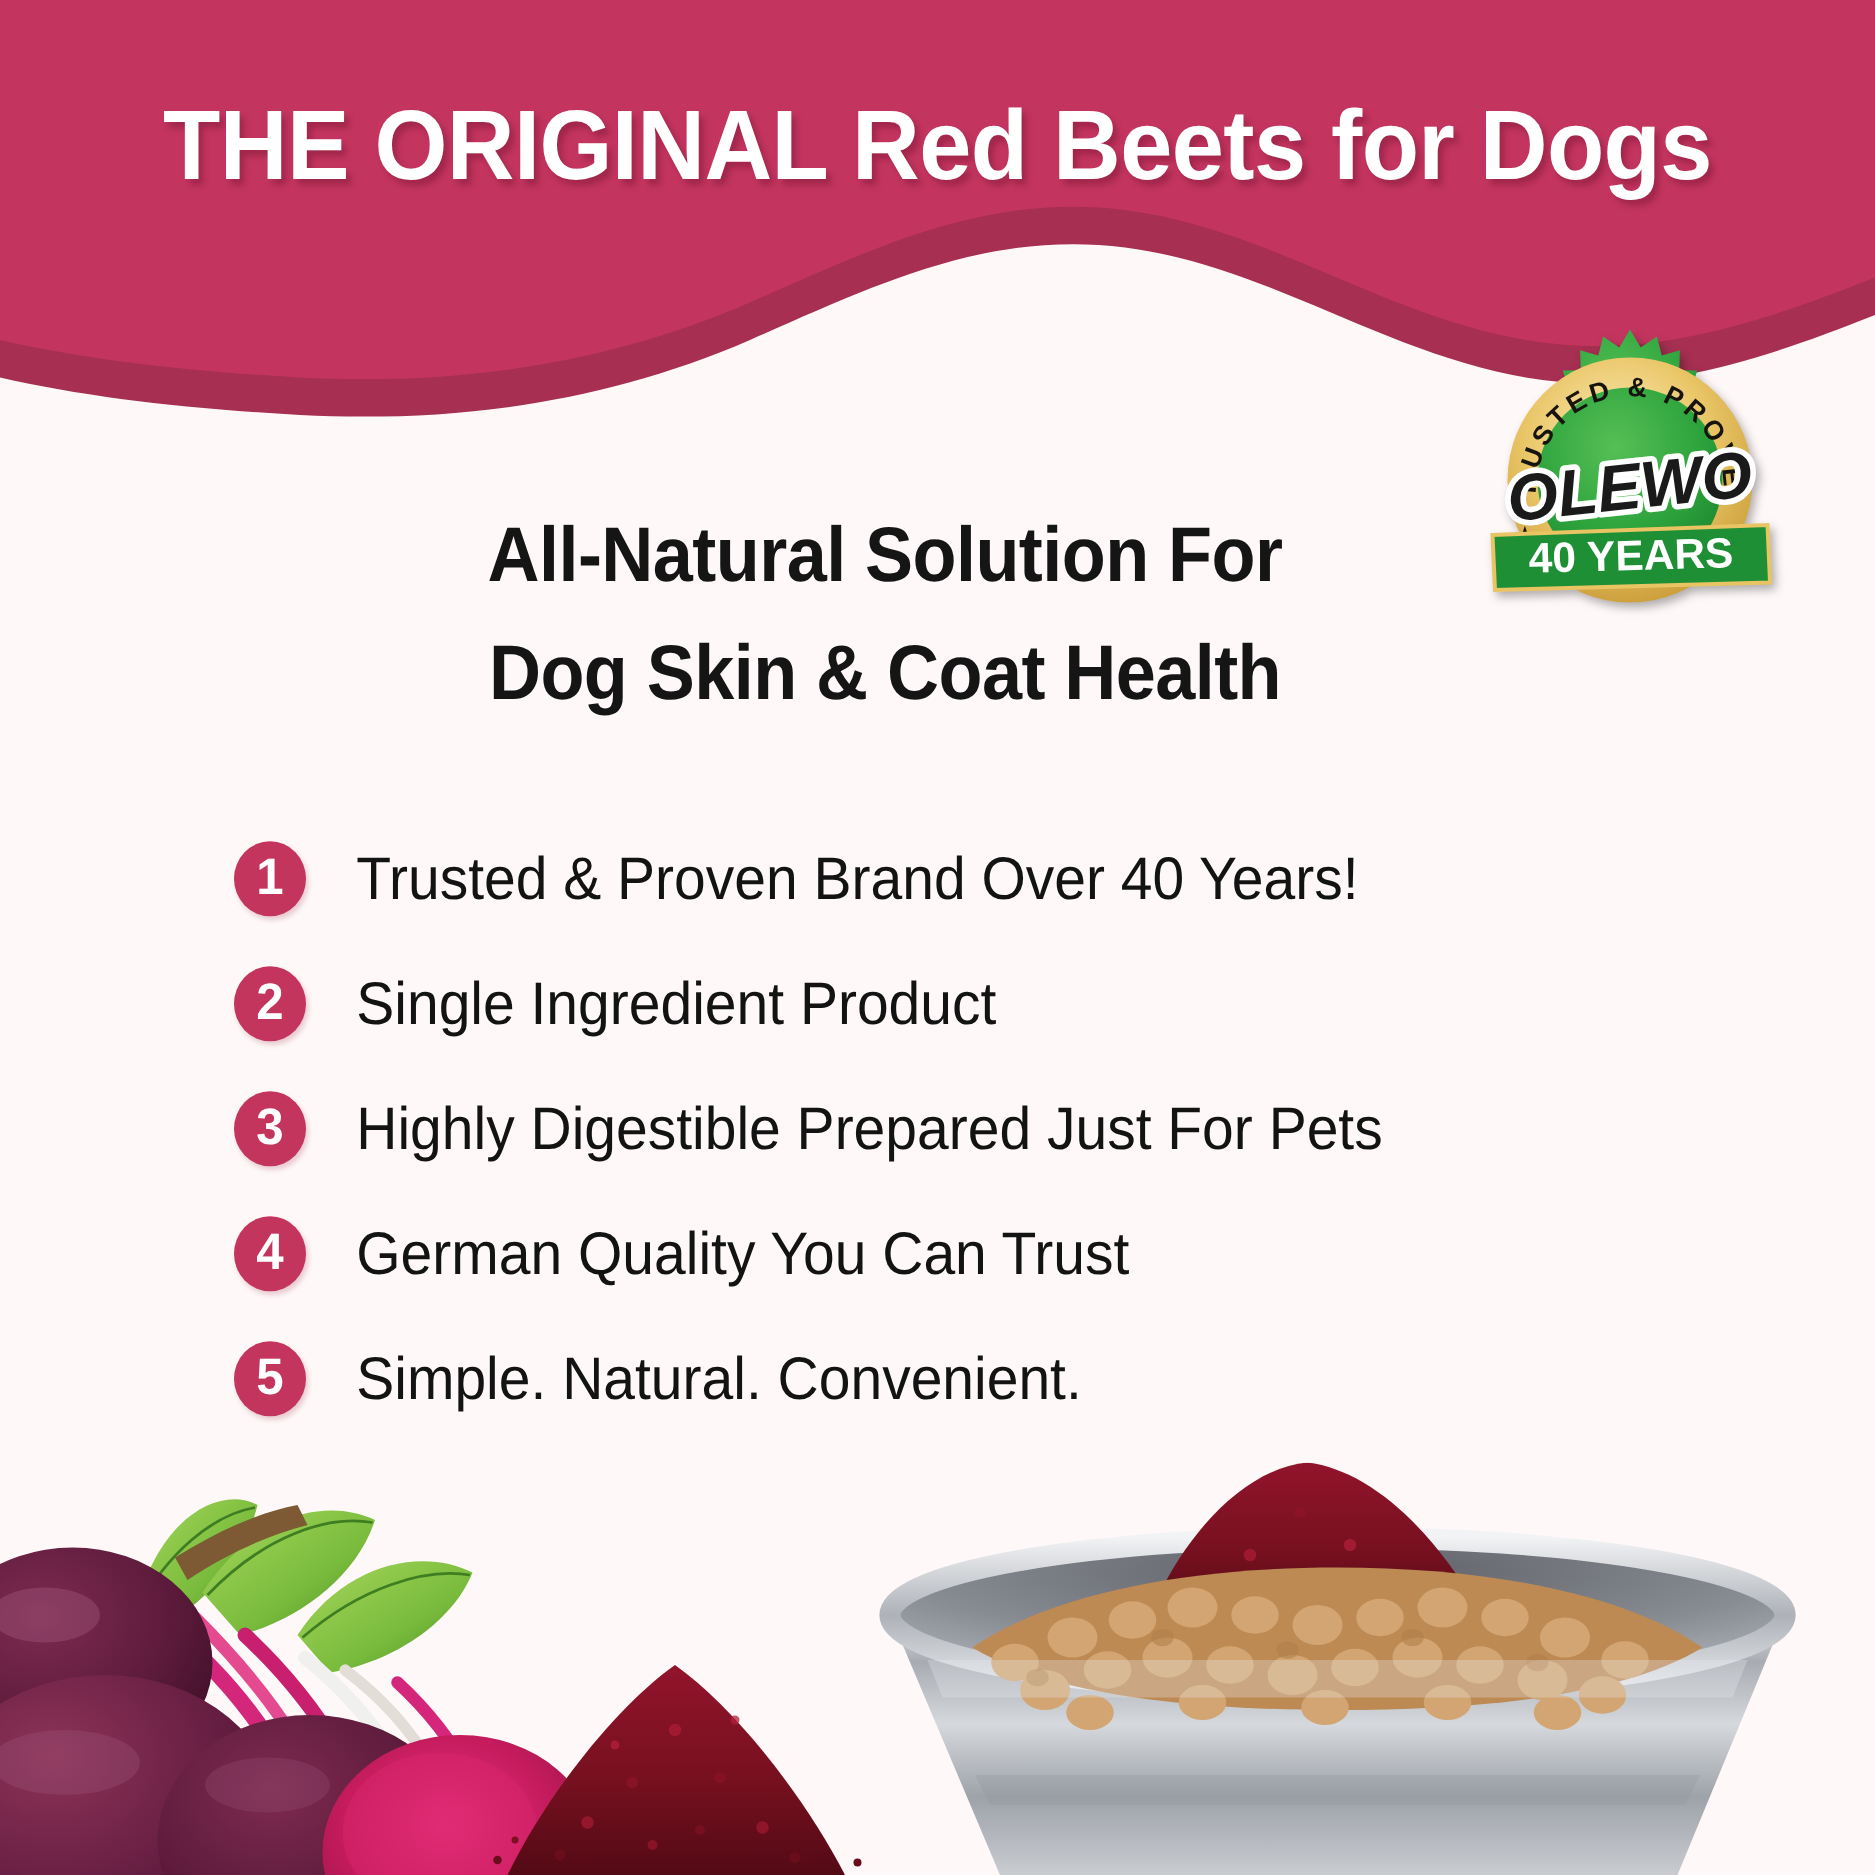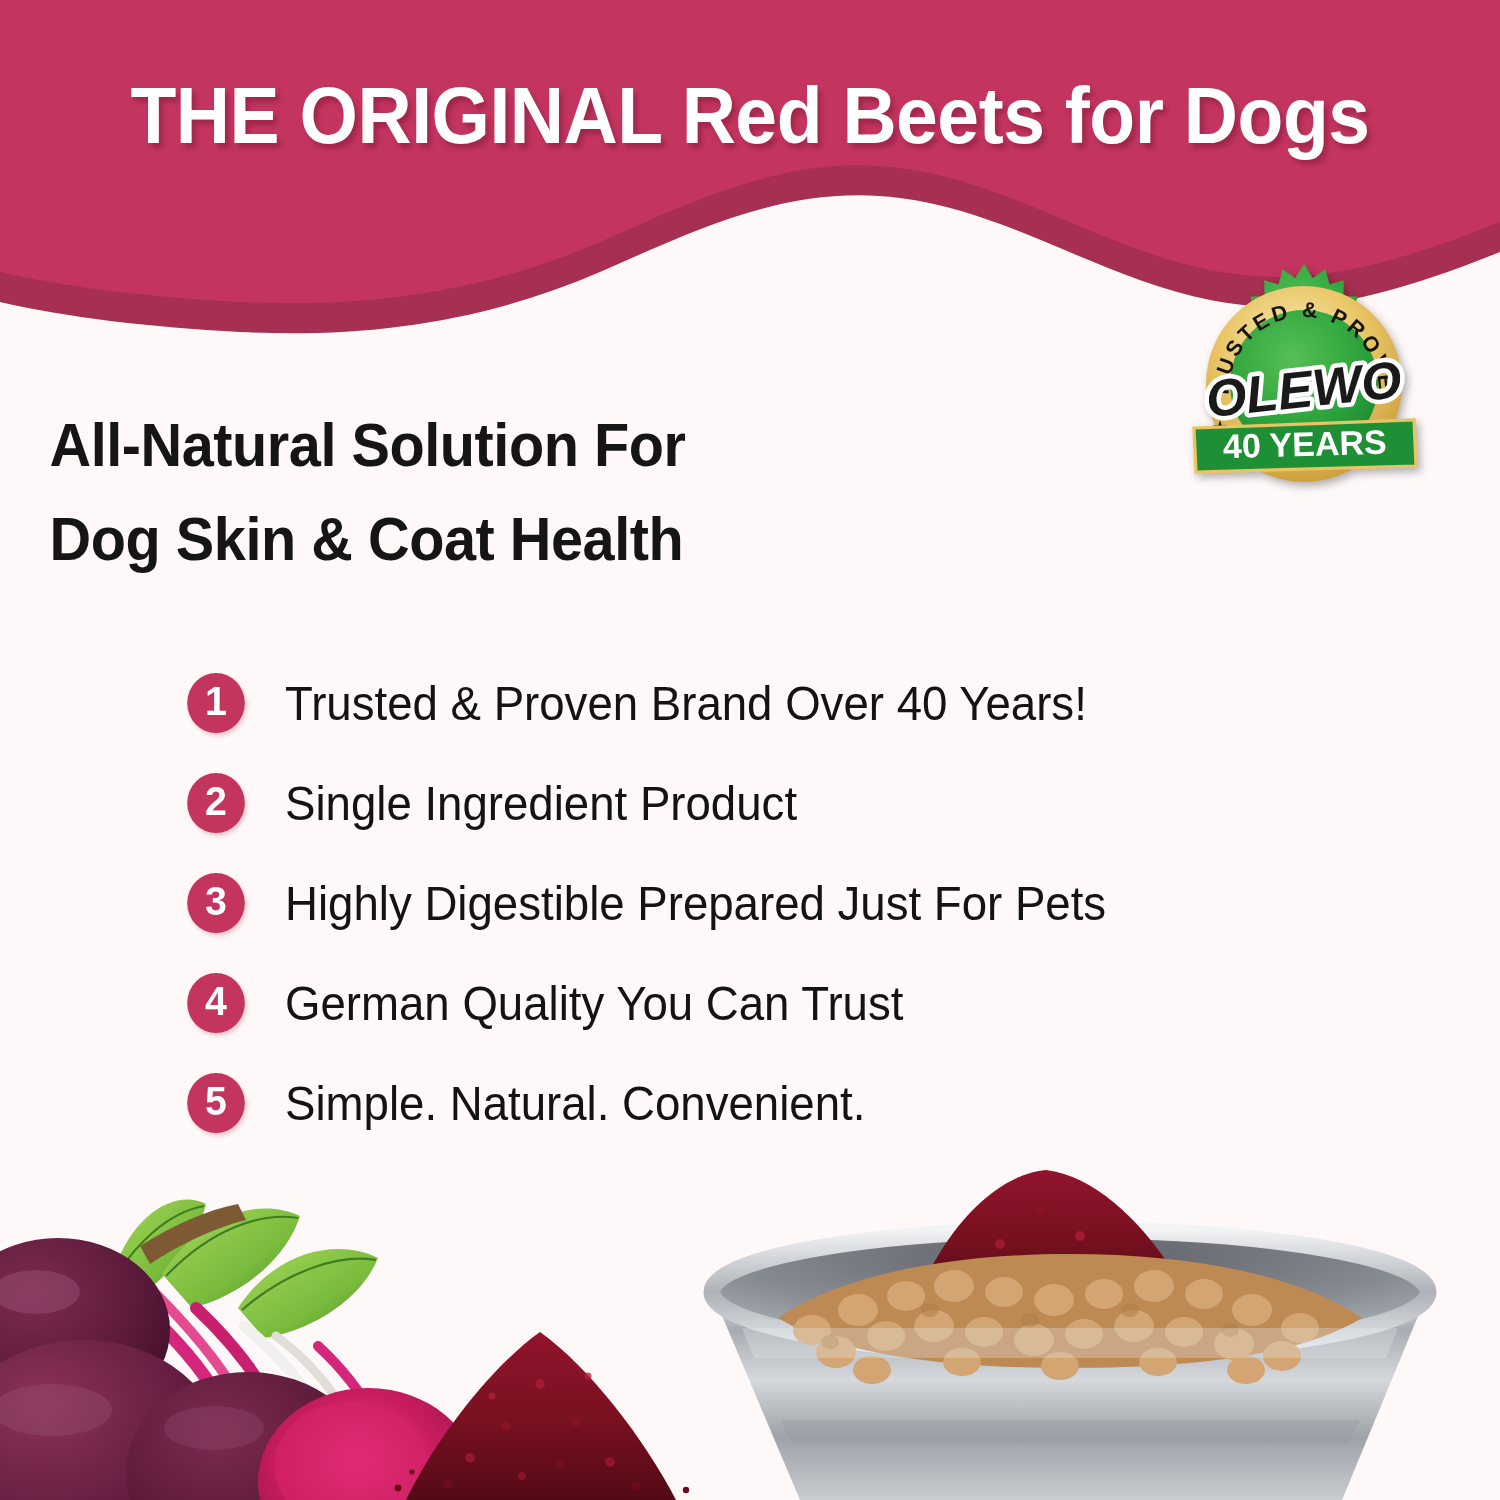--- a/index.html
+++ b/index.html
@@ -36,21 +36,21 @@
     position:absolute; left:1188px; top:262px;
     width:232px; height:244px; z-index:20;
   }
   #seal svg{ display:block; width:100%; height:100%;
     filter:drop-shadow(3px 4px 4px rgba(0,0,0,0.30)); }
 
   
   #subtitle{
     position:absolute; left:0; top:398px; width:1500px;
     z-index:8;
-    text-align:left;
+    text-align:center;
     padding-right:84px;
   }
   #subtitle .sline{
     display:block;
     color:#151515;
     font-size:62px;
     font-weight:bold;
     line-height:94px;
     letter-spacing:-0.5px;
     transform:scaleX(0.93);

